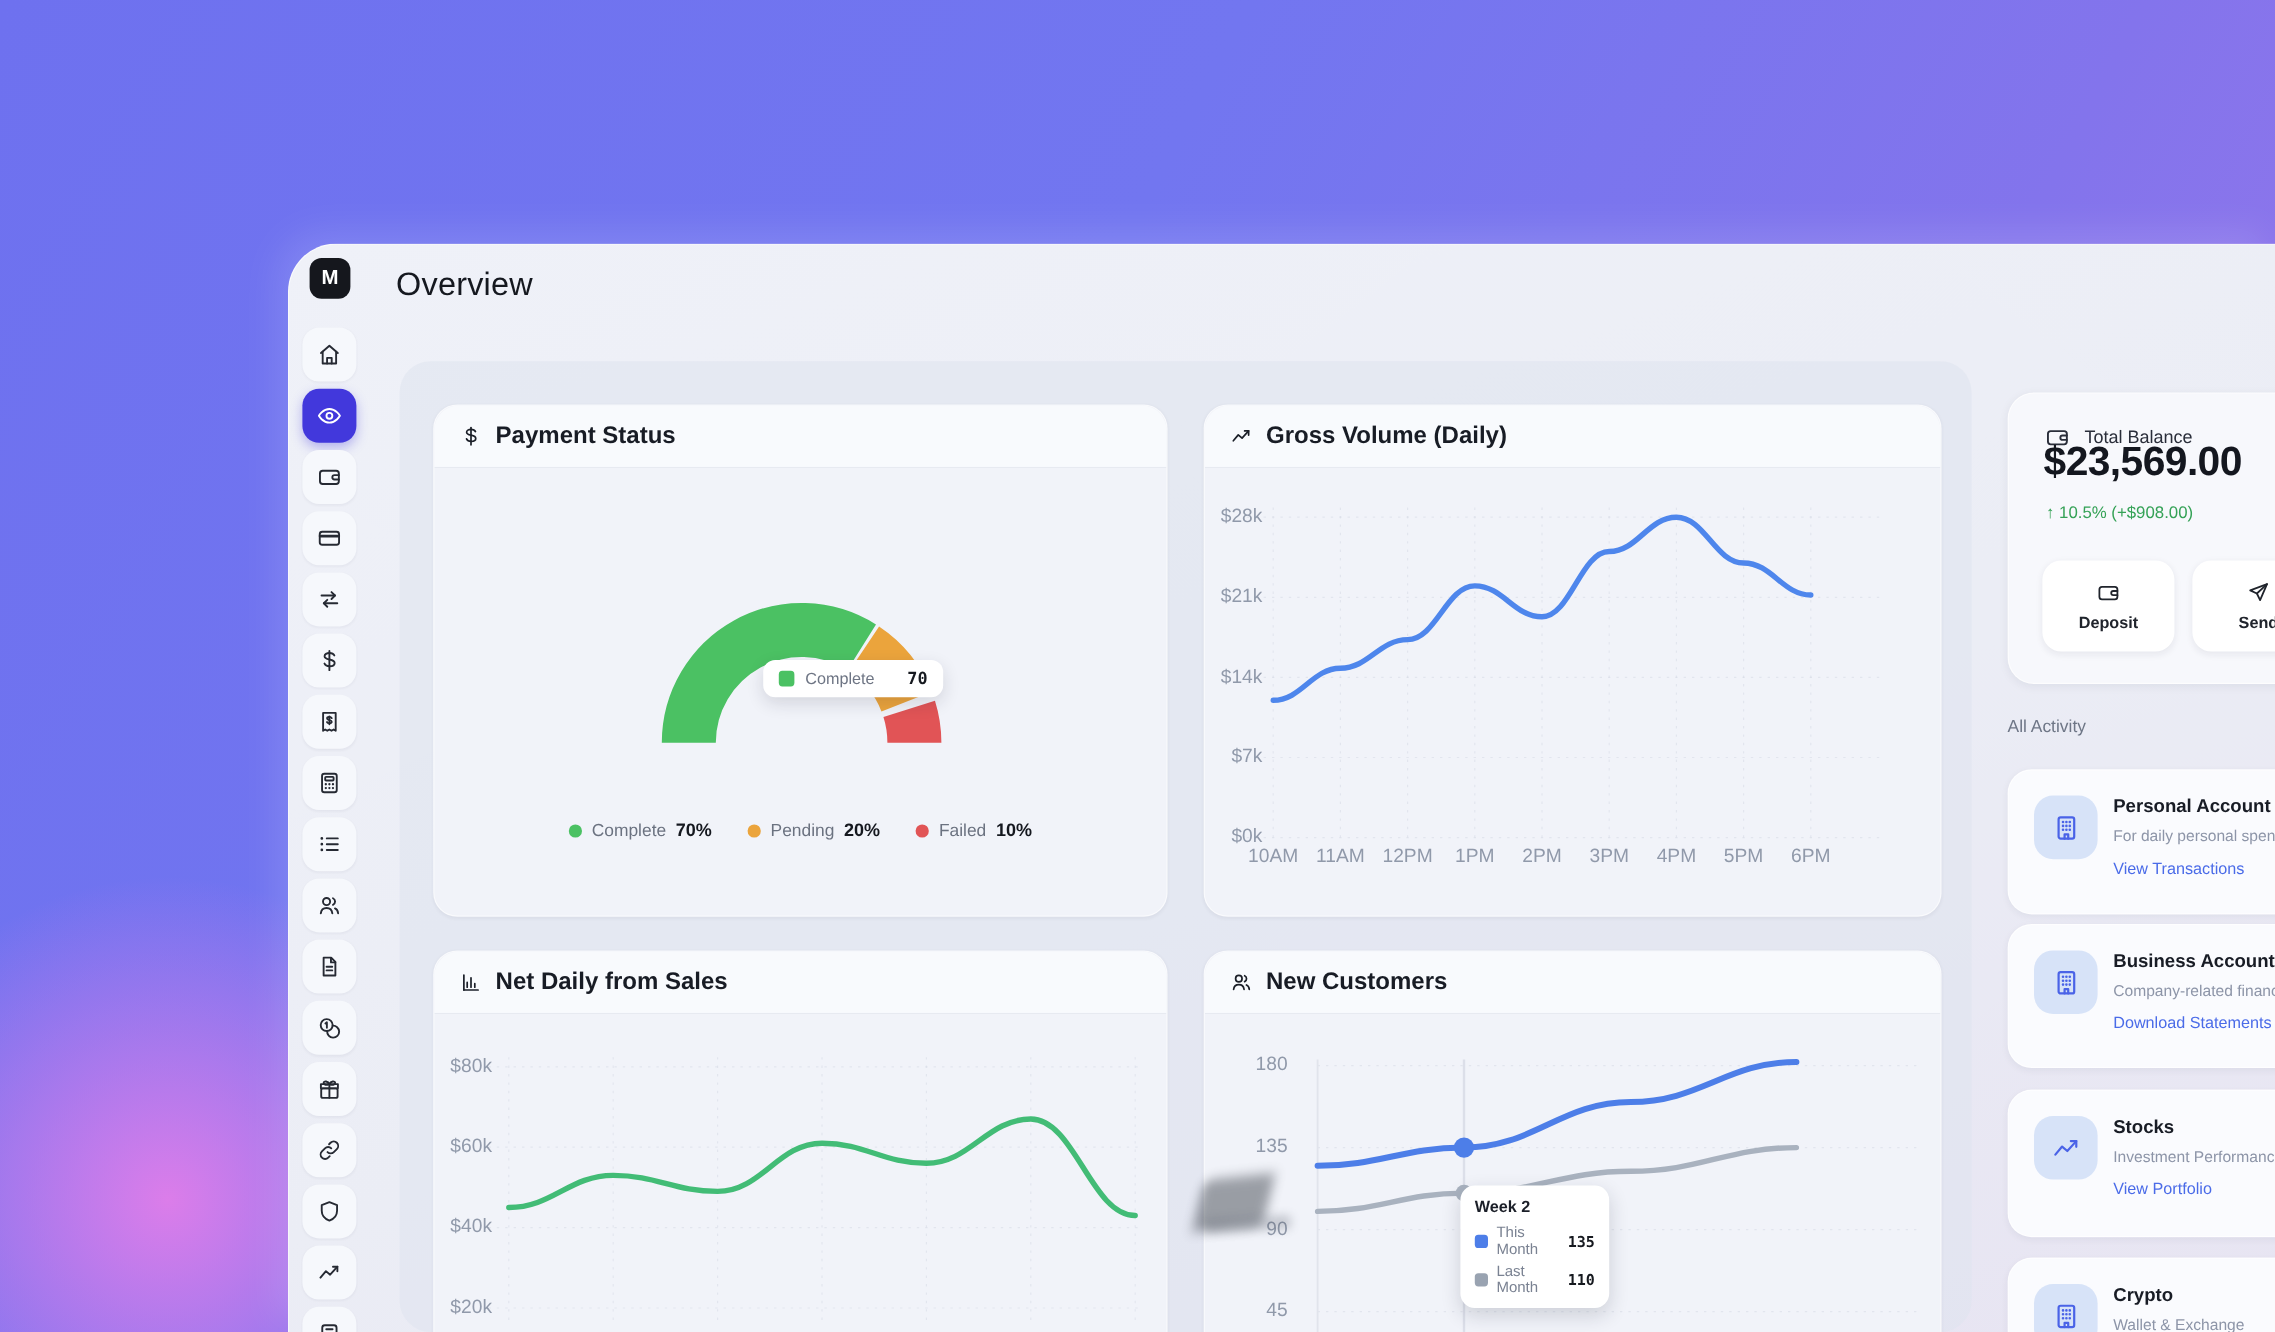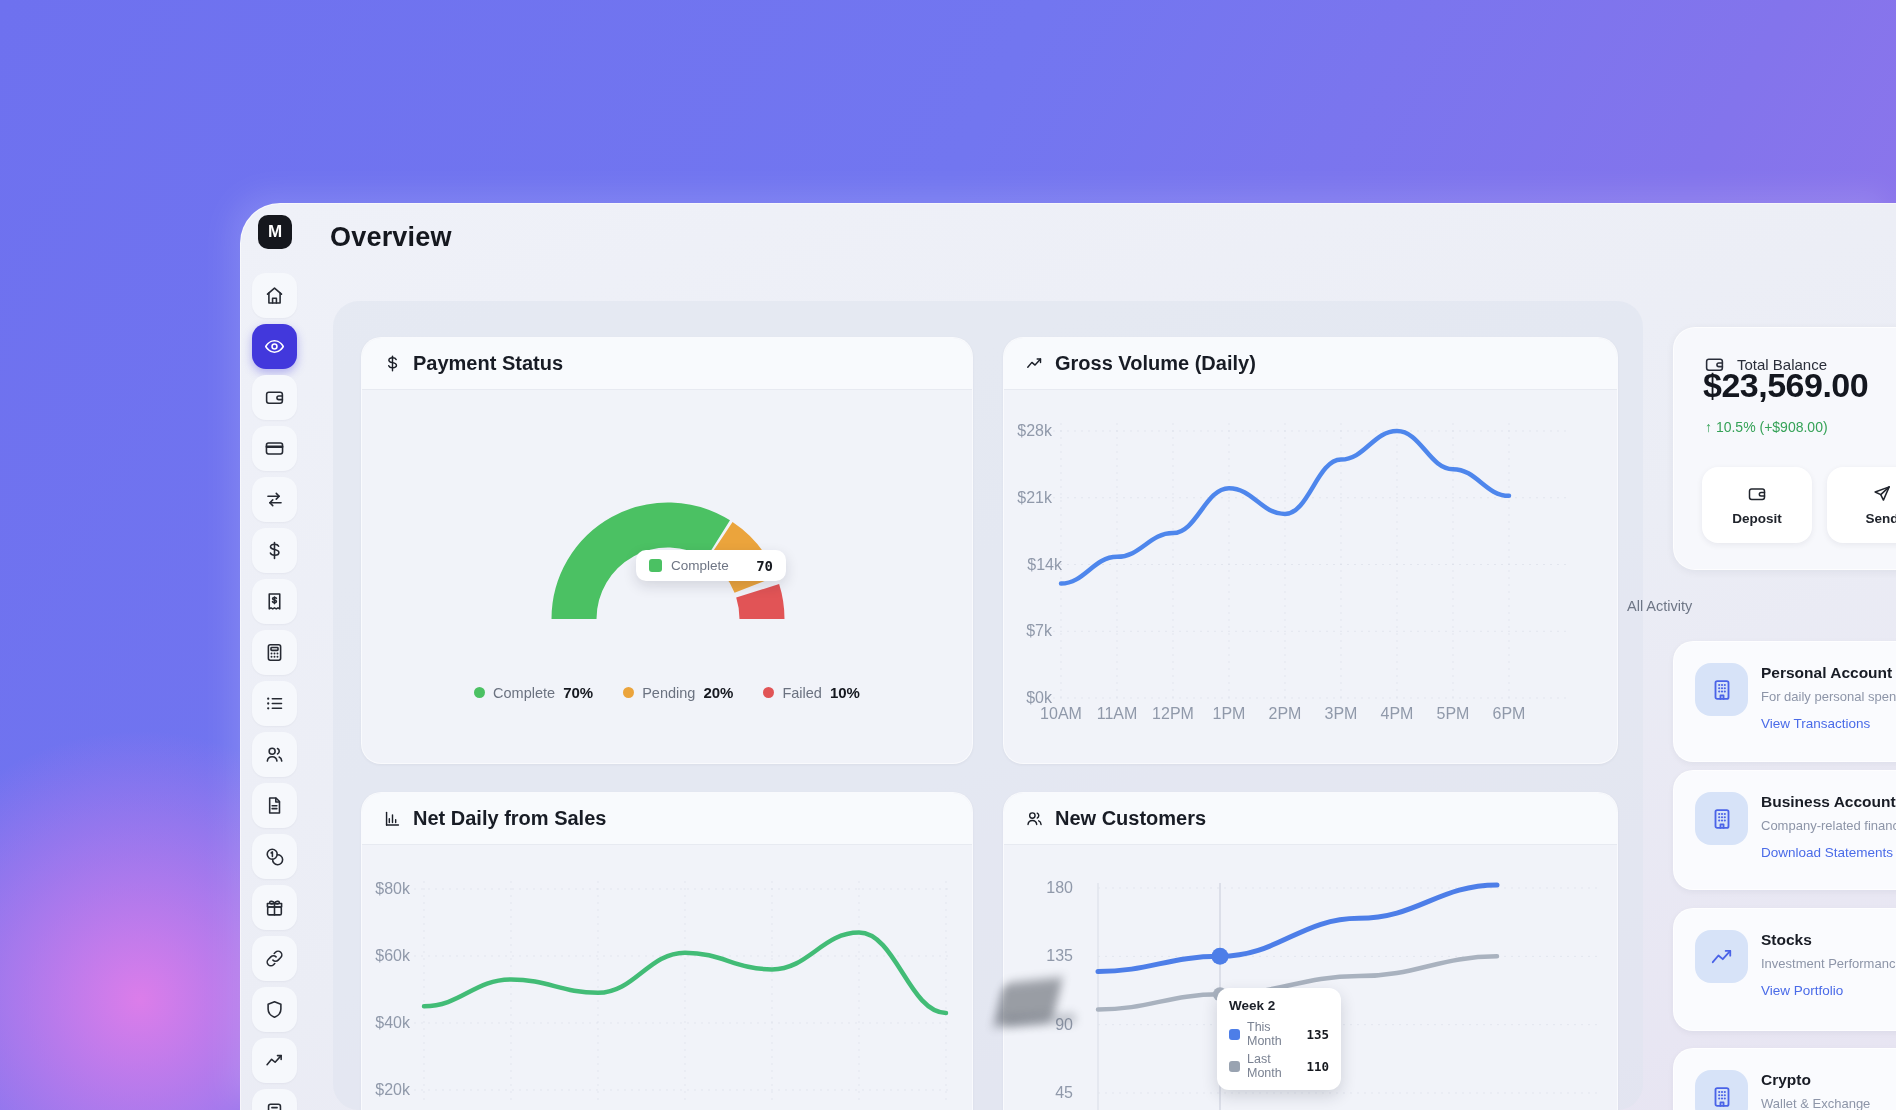--- a/index.html
+++ b/index.html
@@ -12,21 +12,21 @@
     background:radial-gradient(circle,rgba(231,126,233,.9) 0%,rgba(231,126,233,0) 68%);pointer-events:none;}
   .dashboard{position:absolute;left:240px;top:203px;right:0;bottom:0;
     border-top-left-radius:40px;
     background:linear-gradient(160deg,#EFF1F8 0%,#EBEDF5 55%,#E7E4F2 100%);
     border-left:1.5px solid rgba(255,255,255,.65);border-top:1.5px solid rgba(255,255,255,.65);
     box-shadow:-10px -10px 30px rgba(255,255,255,.12);}
   .content-bg{position:absolute;left:333px;top:301px;width:1310px;height:809px;border-radius:26px;
     background:rgba(223,227,239,.55);}
   .logo{position:absolute;left:258px;top:215px;width:34px;height:34px;border-radius:10px;background:#15171D;
     color:#fff;font-weight:bold;font-size:17px;display:flex;align-items:center;justify-content:center;}
-  .page-title{position:absolute;left:330px;top:222px;margin:0;font-size:27px;font-weight:700;color:#15181F;letter-spacing:.2px;}
+  .page-title{position:absolute;left:330px;top:222px;margin:0;font-size:27px;font-weight:400;color:#15181F;letter-spacing:.2px;}
   .nav-btn{position:absolute;left:252px;width:45px;height:45px;border-radius:14px;background:#F6F8FC;
     display:flex;align-items:center;justify-content:center;color:#262A33;cursor:pointer;
     box-shadow:0 1px 2px rgba(30,34,50,.04);}
   .nav-btn.active{background:#4238DC;color:#FFFFFF;box-shadow:0 4px 10px rgba(66,56,220,.35);}
   .card{position:absolute;border-radius:20px;background:#F1F3F9;box-shadow:0 1px 3px rgba(30,34,50,.05);
     border:1px solid rgba(255,255,255,.6);}
   .card-head{position:absolute;left:0;top:0;right:0;height:52px;background:#F8FAFD;border-radius:20px 20px 0 0;
     border-bottom:1px solid #E7EAF1;display:flex;align-items:center;gap:11px;padding-left:21px;box-sizing:border-box;}
   .card-head h2{margin:0;font-size:20px;font-weight:700;color:#181C25;}
   .card-head .ch-icon{display:flex;color:#1B1F28;}
@@ -58,21 +58,21 @@
     background:#F7F8FC;box-shadow:0 2px 8px rgba(25,30,50,.06);border:1px solid rgba(255,255,255,.7);}
   .balance-head{position:absolute;left:30px;top:26px;display:flex;align-items:center;gap:12px;color:#2A2E3A;}
   .balance-head .bl{font-size:15px;font-weight:500;color:#2A2E3A;}
   .balance-amount{position:absolute;left:29px;top:38px;font-size:34px;font-weight:700;color:#14171F;
     letter-spacing:-.5px;white-space:nowrap;}
   .balance-delta{position:absolute;left:31px;top:91px;font-size:14px;color:#35A257;white-space:nowrap;}
   .action-btn{position:absolute;top:139px;width:110px;height:76px;border-radius:16px;background:#FFFFFF;
     box-shadow:0 2px 6px rgba(25,30,50,.07);display:flex;flex-direction:column;align-items:center;justify-content:center;
     gap:7px;color:#20242C;cursor:pointer;}
   .action-btn .al{font-size:13.5px;font-weight:600;color:#20242C;text-align:center;}
-  .activity-heading{position:absolute;left:1627px;top:598px;font-size:14.5px;color:#6E7686;}
+  .activity-heading{position:absolute;left:1673px;top:598px;font-size:14.5px;color:#6E7686;}
   .act-card{position:absolute;left:1673px;width:262px;border-radius:20px;background:#FAFBFE;
     box-shadow:0 2px 6px rgba(25,30,50,.05);border:1px solid rgba(255,255,255,.7);cursor:pointer;}
   .act-icon{position:absolute;left:21px;top:21px;width:53px;height:53px;border-radius:16px;background:#D7E3F8;
     display:flex;align-items:center;justify-content:center;color:#4A63E7;}
   .act-title{position:absolute;left:87px;top:22px;font-size:15.5px;font-weight:700;color:#181C25;white-space:nowrap;}
   .act-sub{position:absolute;left:87px;top:47px;font-size:13px;color:#8D95A8;white-space:nowrap;}
   .act-link{position:absolute;left:87px;top:74px;font-size:13.5px;font-weight:500;color:#4A6BE8;white-space:nowrap;cursor:pointer;}
   svg.chart{position:absolute;overflow:visible;}
 </style>
 </head>
@@ -299,21 +299,21 @@
       <line x1="220" y1="22" x2="220" y2="300" stroke="#D7DBE6" stroke-width="1" stroke-dasharray="2 5" opacity=".55"></line>
       <line x1="276" y1="22" x2="276" y2="300" stroke="#D7DBE6" stroke-width="1" stroke-dasharray="2 5" opacity=".55"></line>
       <line x1="332" y1="22" x2="332" y2="300" stroke="#D7DBE6" stroke-width="1" stroke-dasharray="2 5" opacity=".55"></line>
       <line x1="388" y1="22" x2="388" y2="300" stroke="#D7DBE6" stroke-width="1" stroke-dasharray="2 5" opacity=".55"></line>
       <line x1="444" y1="22" x2="444" y2="300" stroke="#D7DBE6" stroke-width="1" stroke-dasharray="2 5" opacity=".55"></line>
       <line x1="500" y1="22" x2="500" y2="300" stroke="#D7DBE6" stroke-width="1" stroke-dasharray="2 5" opacity=".55"></line>
       <path d="M 52 182.5716 C 75.52 182.5716, 84.48 155.87163999999999, 108 155.87163999999999 C 131.52 155.87163999999999, 140.48 132.03239, 164 132.03239 C 187.52 132.03239, 196.48 87.21459999999999, 220 87.21459999999999 C 243.52 87.21459999999999, 252.48 112.96098999999998, 276 112.96098999999998 C 299.52 112.96098999999998, 308.48 58.60749999999999, 332 58.60749999999999 C 355.52 58.60749999999999, 364.48 30.000400000000013, 388 30.000400000000013 C 411.52 30.000400000000013, 420.48 68.14319999999998, 444 68.14319999999998 C 467.52 68.14319999999998, 476.48 94.84316000000001, 500 94.84316000000001" fill="none" stroke="#4E86EC" stroke-width="4.5" stroke-linecap="round"></path>
     </svg>
     <div class="tick right" style="left: 2px; top: 85.0004px; width: 46px;">$28k</div>
     <div class="tick right" style="left: 2px; top: 151.75px; width: 46px;">$21k</div>
-    <div class="tick right" style="left: 12px; top: 218.5px; width: 46px;">$14k</div>
+    <div class="tick right" style="left: 2px; top: 218.5px; width: 46px;">$14k</div>
     <div class="tick right" style="left: 2px; top: 285.25px; width: 46px;">$7k</div>
     <div class="tick right" style="left: 2px; top: 352px; width: 46px;">$0k</div>
     <div class="tick center" style="left: 31px; top: 368px; width: 52px;">10AM</div>
     <div class="tick center" style="left: 87px; top: 368px; width: 52px;">11AM</div>
     <div class="tick center" style="left: 143px; top: 368px; width: 52px;">12PM</div>
     <div class="tick center" style="left: 199px; top: 368px; width: 52px;">1PM</div>
     <div class="tick center" style="left: 255px; top: 368px; width: 52px;">2PM</div>
     <div class="tick center" style="left: 311px; top: 368px; width: 52px;">3PM</div>
     <div class="tick center" style="left: 367px; top: 368px; width: 52px;">4PM</div>
     <div class="tick center" style="left: 423px; top: 368px; width: 52px;">5PM</div>

